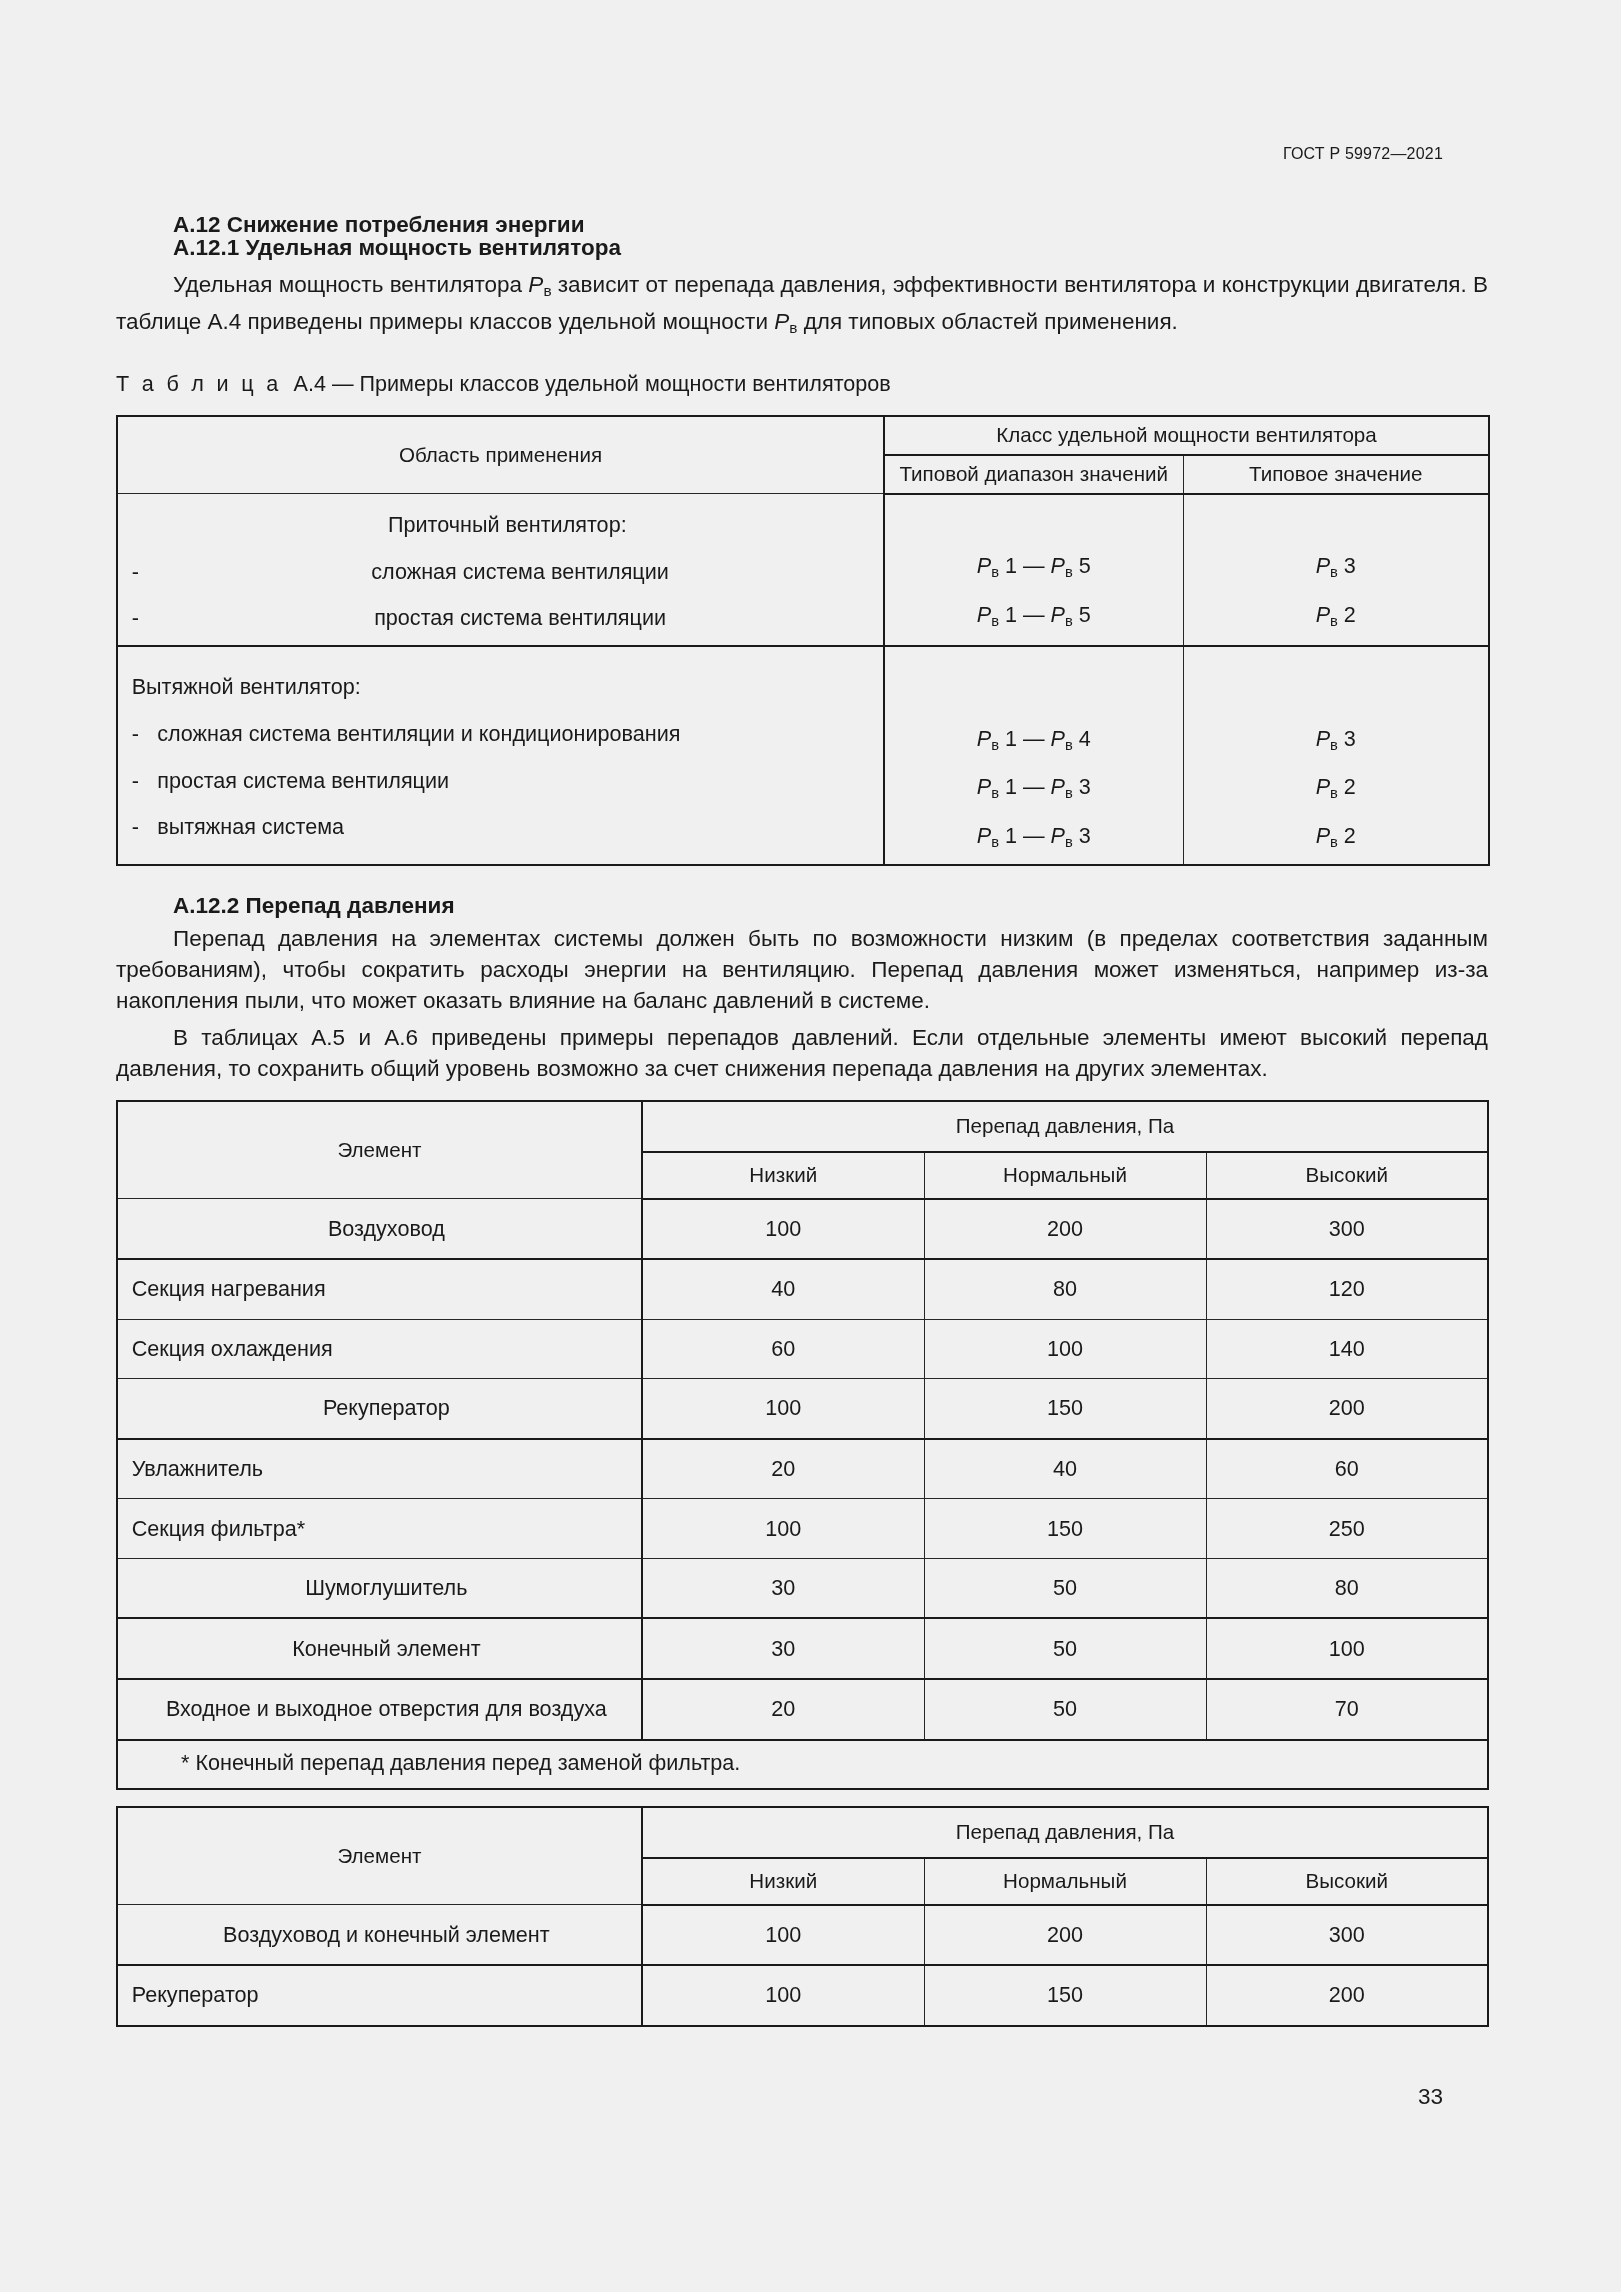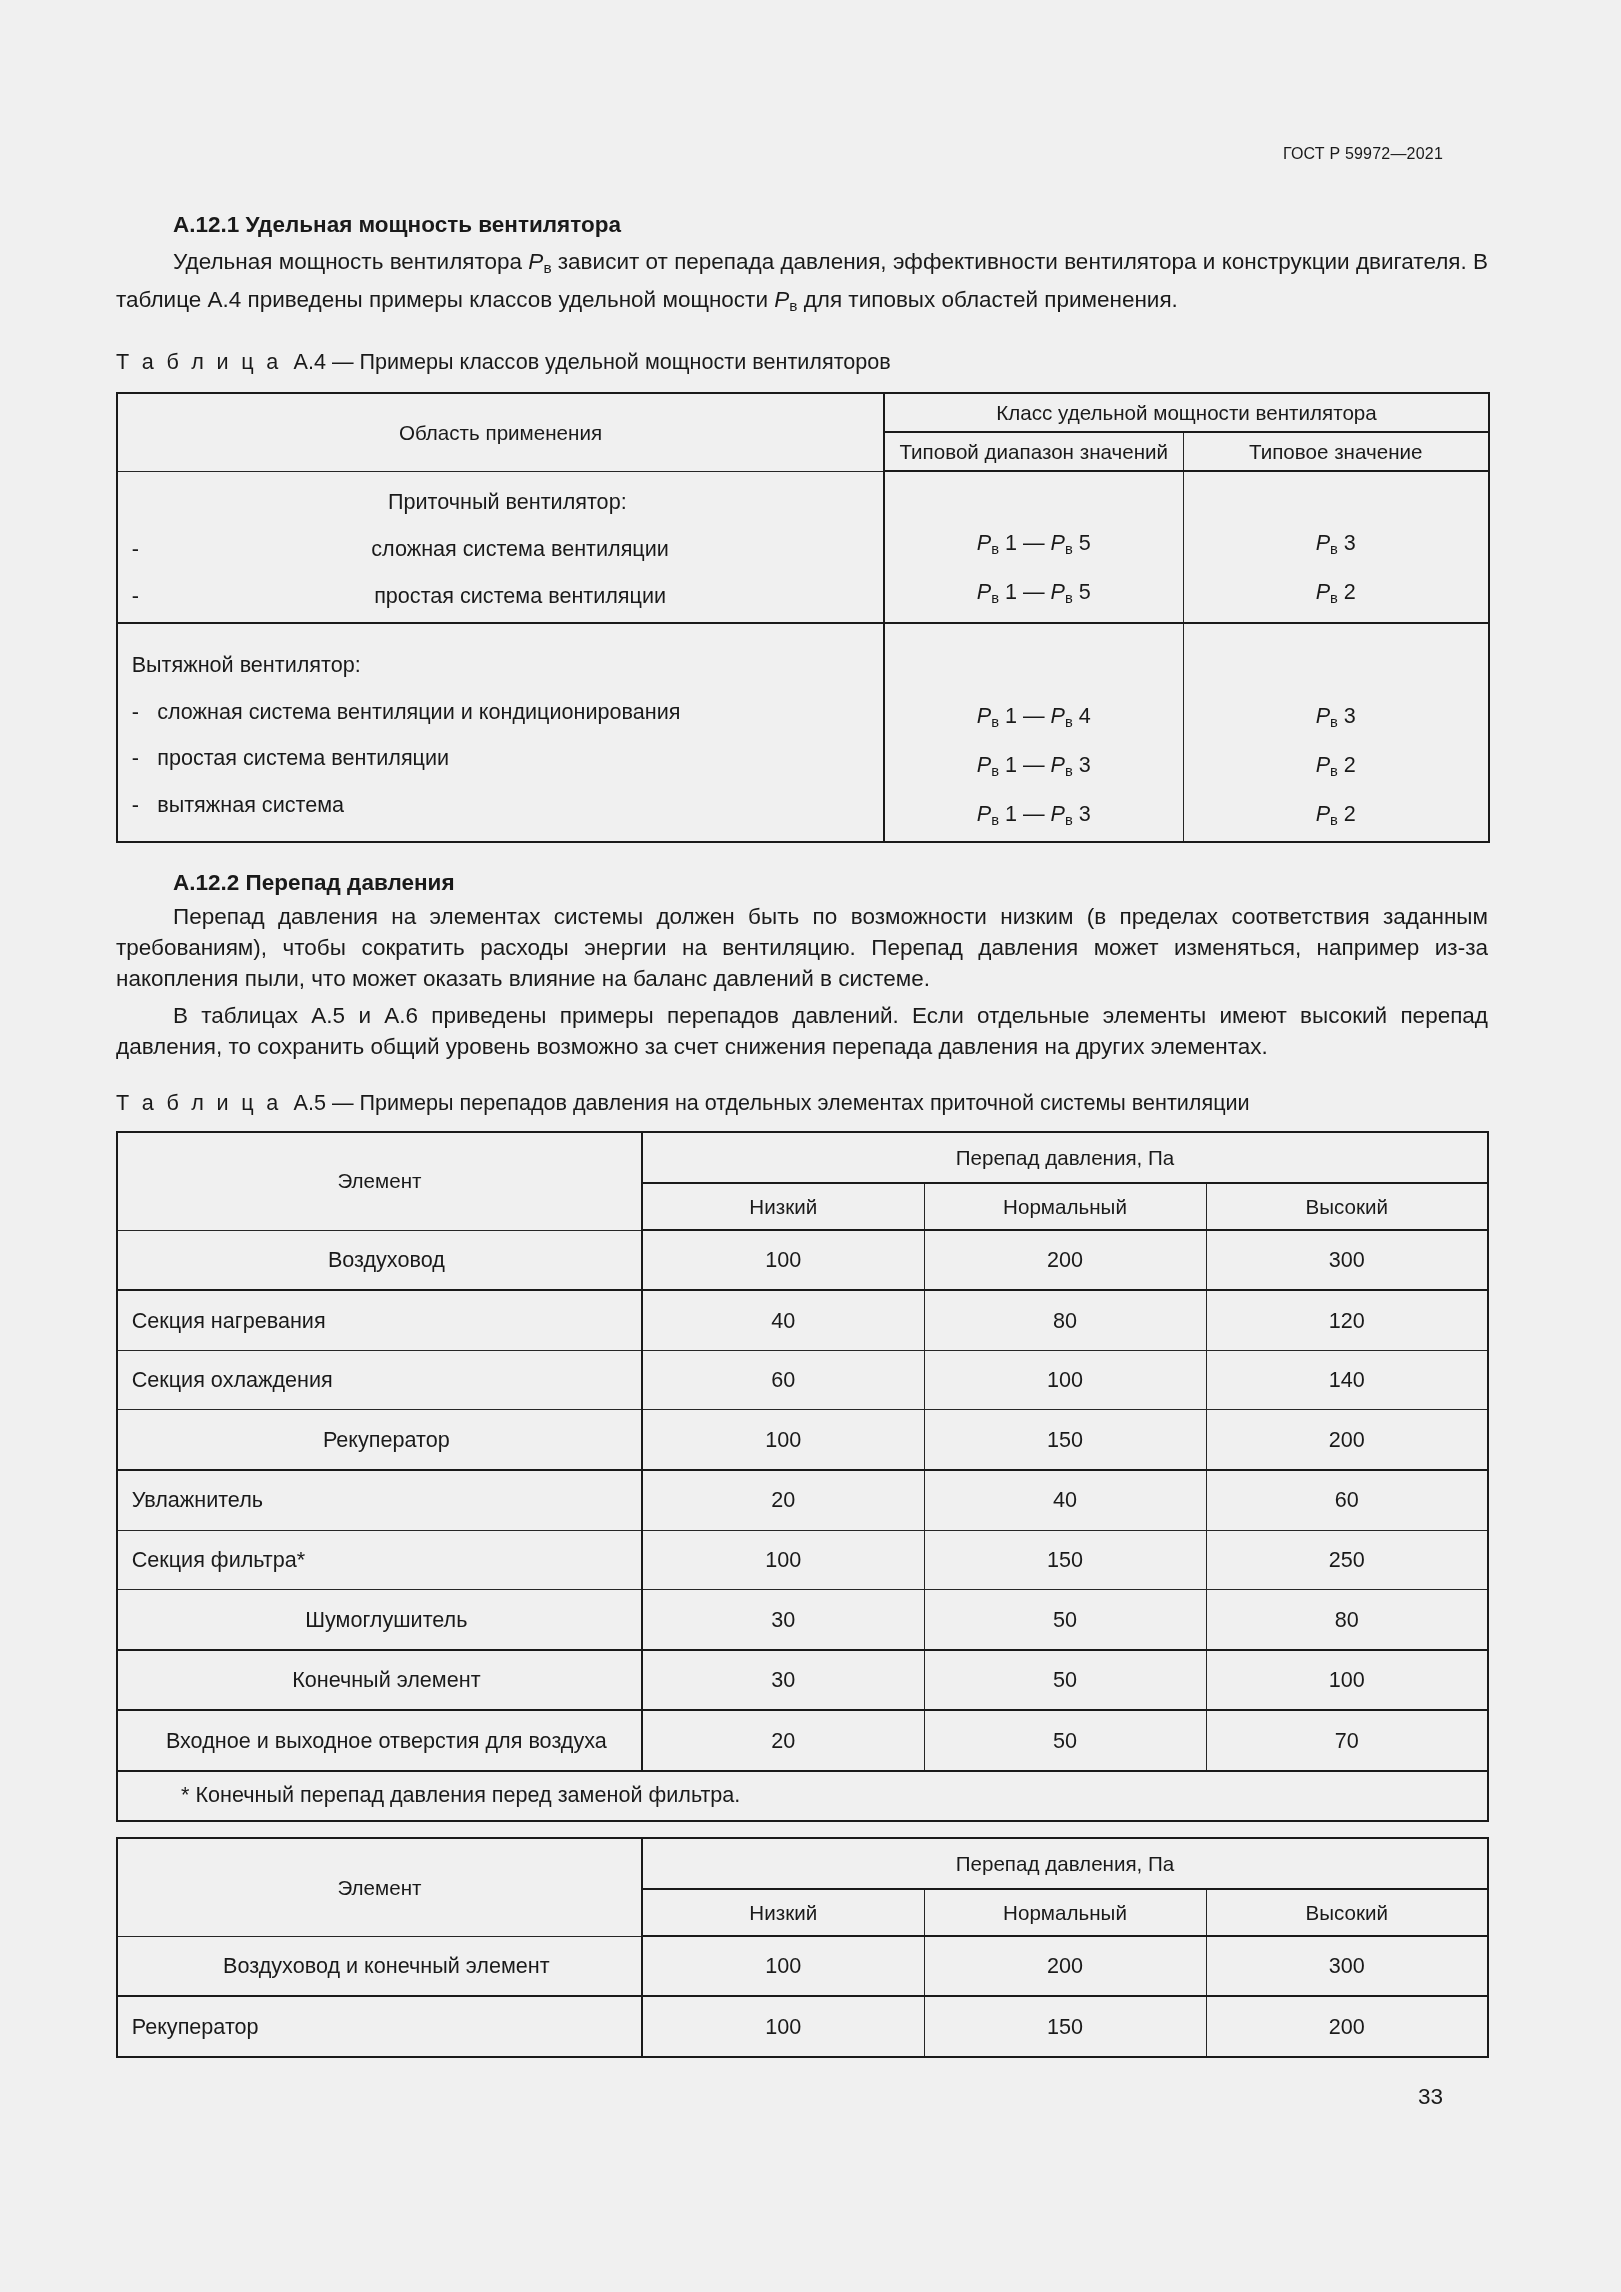--- a/index.html
+++ b/index.html
@@ -143,20 +143,21 @@
 </style>
 </head>
 <body>
 
 <div class="page">
 
   <div class="doc-header">ГОСТ Р 59972—2021</div>
 
   <div class="content">
 
+    <h3 class="sec sec-a12">А.12 Снижение потребления энергии</h3>
     <h3 class="sec sec-a121">А.12.1 Удельная мощность вентилятора</h3>
 
     <p class="body"><span>Удельная мощность вентилятора </span><var class="it"><span>P</span><sub class="sb">в</sub></var><span> зависит от перепада давления, эффективности вентилятора и конструкции двигателя. В таблице А.4 приведены примеры классов удельной мощности </span><var class="it"><span>P</span><sub class="sb">в</sub></var><span> для типовых областей применения.</span></p>
 
     <p class="tcap" style="margin-top:29px;"><span class="spaced">Т а б л и ц а</span>&nbsp;&nbsp;<span>А.4 — Примеры классов удельной мощности вентиляторов</span></p>
 
     <table class="gost" id="tableA4">
       <colgroup>
         <col class="colApp">
           <col class="colRange">
@@ -210,21 +211,20 @@
             <div class="v more"><var class="it"><span>P</span><sub class="sb">в</sub></var>&nbsp;<span>2</span></div>
           </td>
         </tr>
       </tbody>
     </table>
 
     <h3 class="sec" style="margin-top:29px;">А.12.2 Перепад давления</h3>
     <p class="body tight">Перепад давления на элементах системы должен быть по возможности низким (в пределах соответствия заданным требованиям), чтобы сократить расходы энергии на вентиляцию. Перепад давления может изменяться, например из-за накопления пыли, что может оказать влияние на баланс давлений в системе.</p>
     <p class="body tight">В таблицах А.5 и А.6 приведены примеры перепадов давлений. Если отдельные элементы имеют высокий перепад давления, то сохранить общий уровень возможно за счет снижения перепада давления на других элементах.</p>
 
-    <p class="tcap" style="margin-top:29px;"><span class="spaced">Т а б л и ц а</span>&nbsp;&nbsp;<span>А.5 — Примеры перепадов давления на отдельных элементах приточной системы вентиляции</span></p>
 
     <table class="gost press" id="tableA5">
       <colgroup>
         <col class="colEl">
           <col class="colN">
           <col class="colNorm">
           <col class="colH">
       </colgroup>
       <tbody>
         <tr>

